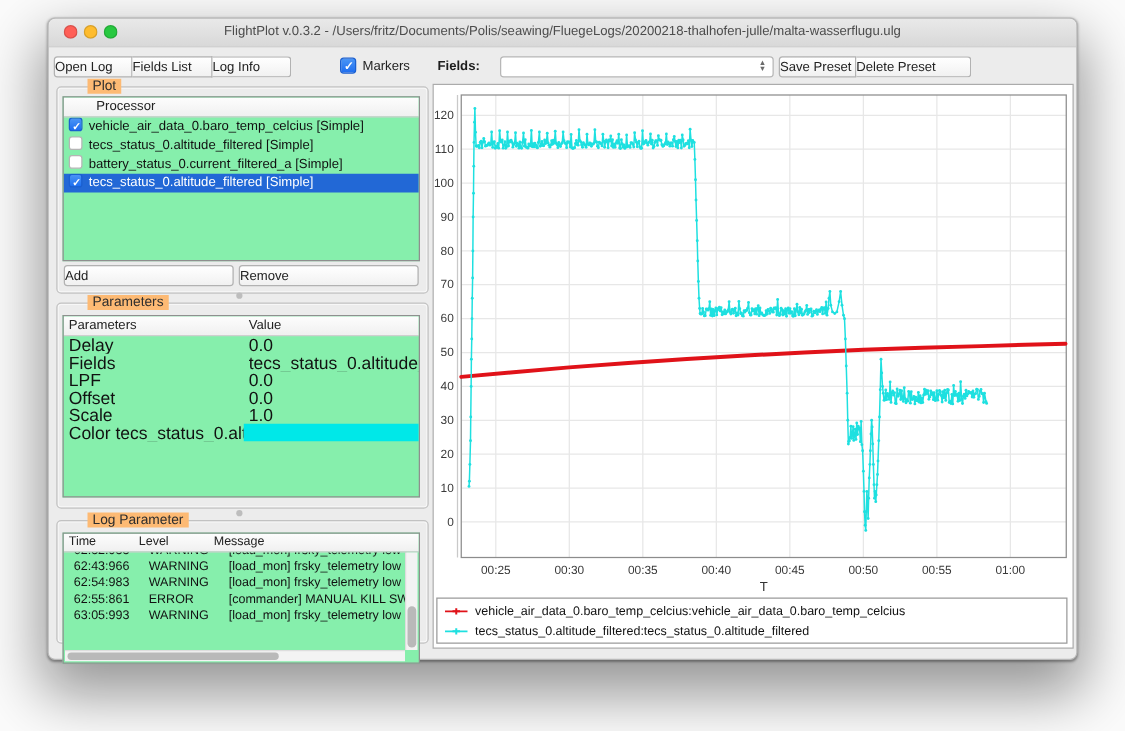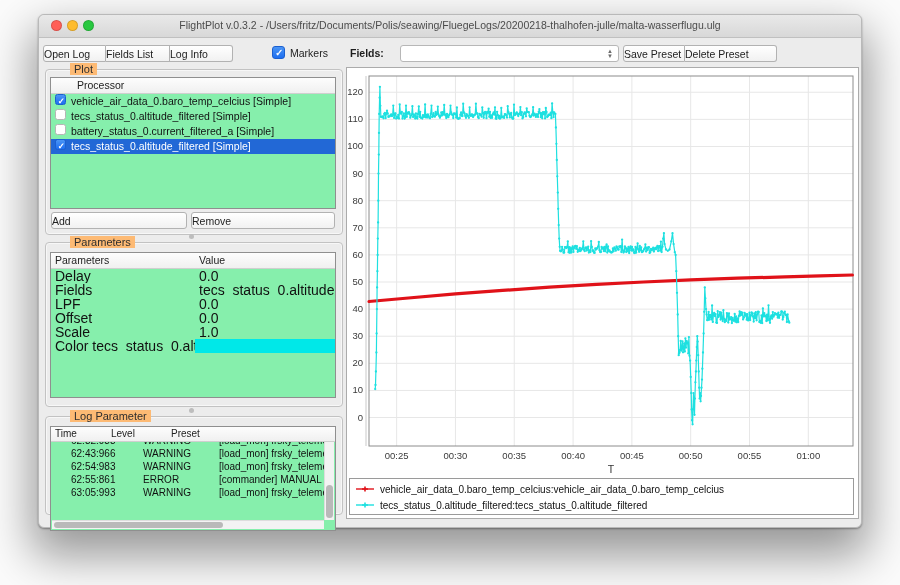--- a/index.html
+++ b/index.html
@@ -67,21 +67,21 @@
   .plot-row .cb.checked::after{content:"✓";color:#fff;font-size:8.5px;font-weight:bold;position:absolute;left:1.8px;top:-0.8px}
   .plot-row .cb.unchecked{background:#fff;border:1px solid #b5b5b5}
   .plot-row.selected{background:#2268d6;color:#fff}
   
   .param-row{height:14px;line-height:14px;font-size:14px;color:#111;display:flex;white-space:nowrap}
   .param-row .pcell{padding-left:4px;overflow:hidden}
   .param-row .pname{flex:0 0 140px}
   .param-row .pval{flex:1 1 auto}
   
   .log-row{height:13px;line-height:13px;font-size:10px;color:#111;display:flex;white-space:nowrap}
-  .log-row .lcell{overflow:hidden;padding-left:20px}
+  .log-row .lcell{overflow:hidden;padding-left:8px}
   .log-row .ltime{flex:0 0 52px}
   .log-row .llevel{flex:0 0 56px}
   .log-row .lmsg{flex:1 1 auto}
   .log-row.partial{height:5px;overflow:hidden}
   .log-row.partial .inner{margin-top:-8px;display:flex}
   .vscroll{position:absolute;right:1px;top:15px;bottom:10px;width:9px;background:#f3f3f3;border-left:1px solid #ddd}
   .vscroll .thumb{position:absolute;left:1px;right:1px;bottom:2px;height:42%;background:#b9b9b9;border-radius:4px}
   .hscroll{position:absolute;left:1px;right:11px;bottom:1px;height:8px;background:#f3f3f3;border-top:1px solid #ddd}
   .hscroll .thumb{position:absolute;top:1px;bottom:1px;left:2px;width:62%;background:#b9b9b9;border-radius:4px}
   .splitter-dot{position:absolute;width:5px;height:5px;border-radius:50%;background:#bdbdbd}
@@ -192,21 +192,21 @@
   </div>
 
   <div class="splitter-dot" style="left:150px;top:393px"></div>
 
   <div class="groupbox" style="left:6px;top:401px;width:296px;height:97px">
     <span class="gb-title">Log Parameter</span>
     <div class="tbl" style="left:4px;top:9px;width:286px;height:105px">
       <div class="tbl-header" style="display:flex;height:14px;line-height:14px;font-size:10px">
         <span style="flex:0 0 52px;padding-left:4px">Time</span>
         <span style="flex:0 0 56px;padding-left:4px">Level</span>
-        <span style="flex:1;padding-left:4px">Preset</span>
+        <span style="flex:1;padding-left:4px">Message</span>
       </div>
       <div id="log-rows" style="margin-right:10px">
           <div class="log-row partial">
             <div class="inner">
               <span class="lcell ltime">62:32:933</span>
               <span class="lcell llevel">WARNING</span>
               <span class="lcell lmsg">[load_mon] frsky_telemetry low on sta</span>
             </div>
           </div>
           <div class="log-row">

